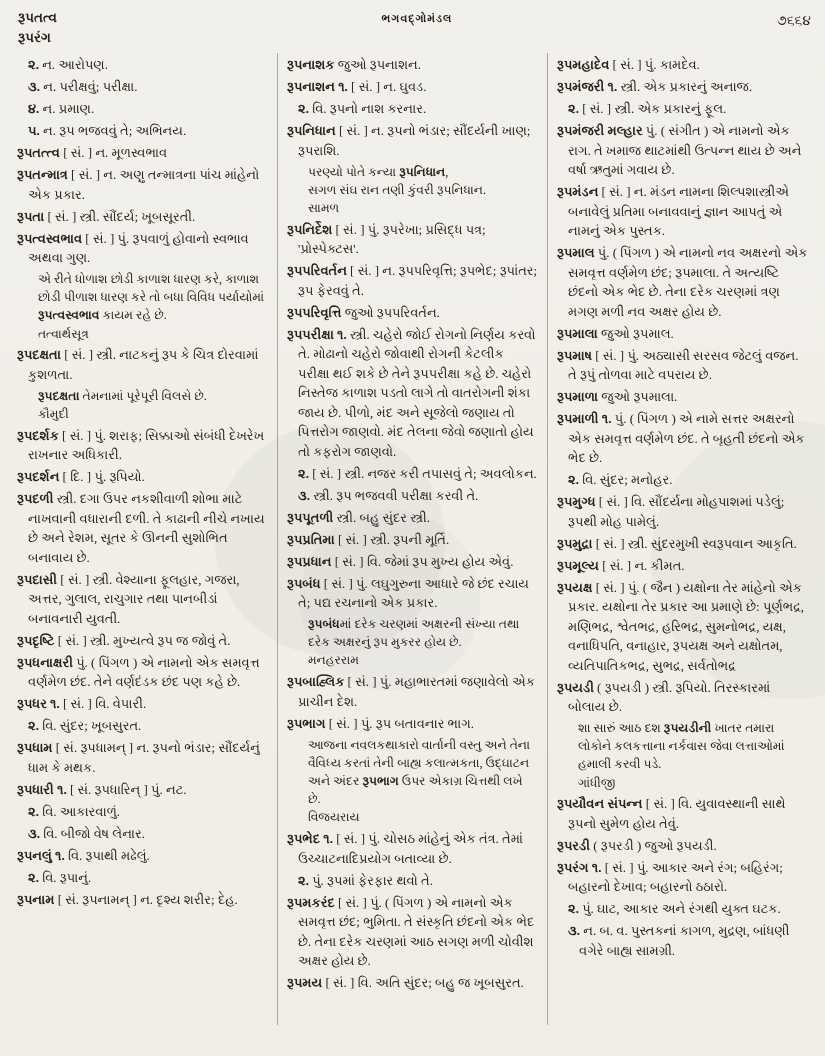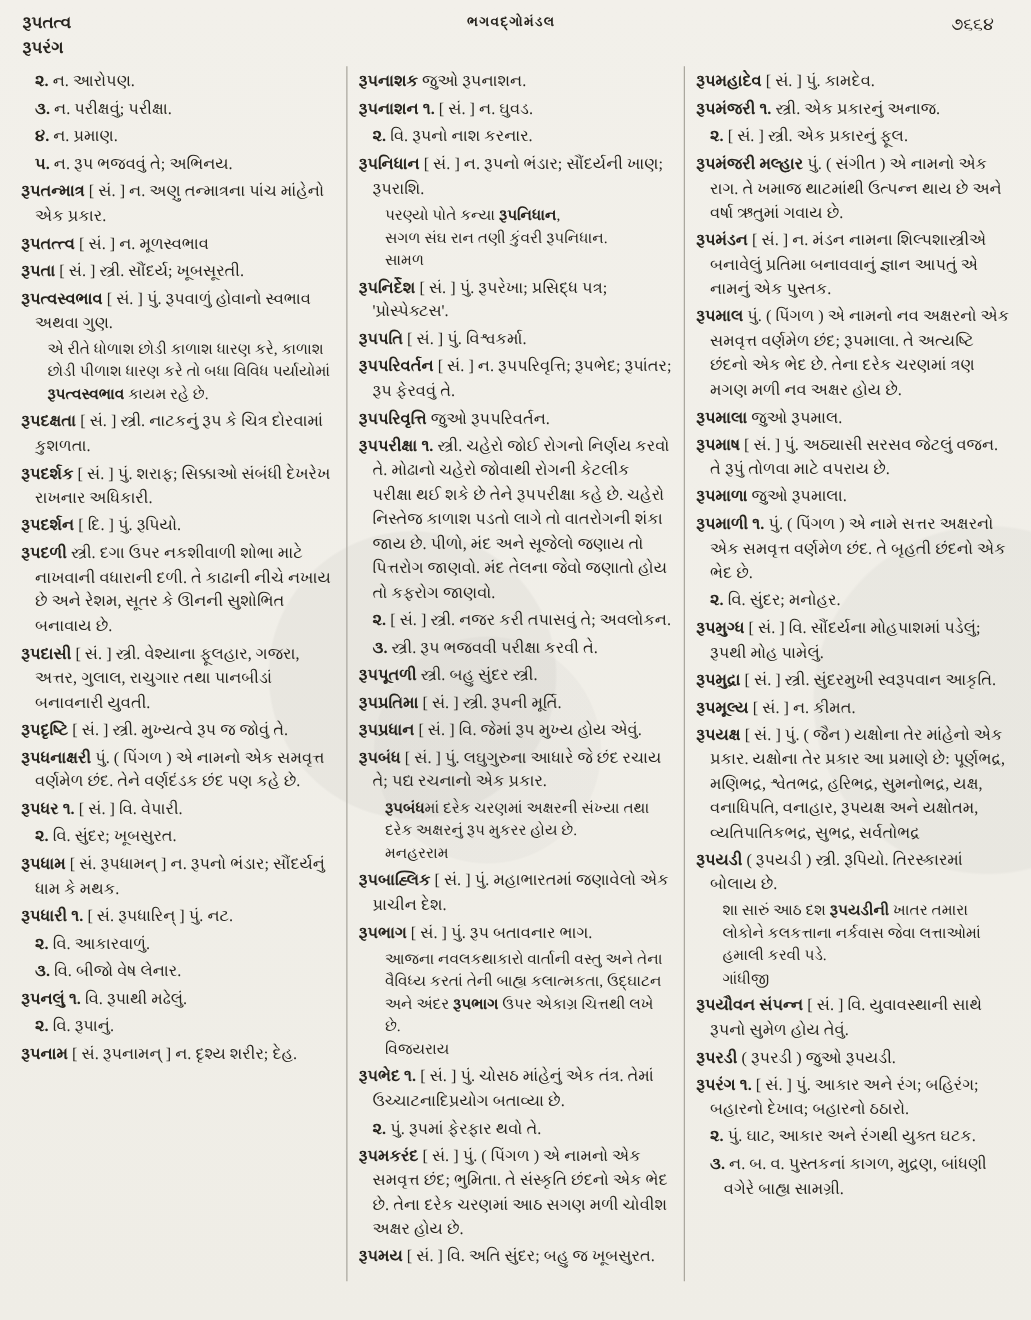--- a/index.html
+++ b/index.html
@@ -14,21 +14,21 @@
       linear-gradient(180deg,#f2f0ea 0%,#efede6 100%);
     color:#27241e;
     font-family:"Liberation Serif","DejaVu Serif",serif;
     font-size:13px;
     line-height:1.5;
     overflow:hidden;
     box-sizing:border-box;
   }
   .hdr{
     display:flex;justify-content:space-between;align-items:flex-start;
-    padding:8px 30px 2px 18px;
+    padding:8px 14px 2px 18px;
   }
   .catch{font-weight:bold;font-size:13.5px;line-height:1.5;}
   .catch div{white-space:nowrap;}
   .title{font-weight:bold;font-size:11px;letter-spacing:1px;padding-top:2px;}
   .pageno{font-weight:normal;font-size:14px;padding-top:2px;}
   .cols{
     display:flex;align-items:stretch;
     padding:2px 8px 8px 8px;height:982px;box-sizing:border-box;
   }
   .col{flex:1 1 0;padding:0 9px;overflow:hidden;}
@@ -53,28 +53,33 @@
     </div>
     <div class="title">ભગવદ્ગોમંડલ</div>
     <div class="pageno">૭૬૬૪</div>
   </div>
   <div class="cols">
     <div class="col">
         <div class="sense"><span class="sn">૨.</span><span> ન. આરોપણ.</span></div>
         <div class="sense"><span class="sn">૩.</span><span> ન. પરીક્ષવું; પરીક્ષા.</span></div>
         <div class="sense"><span class="sn">૪.</span><span> ન. પ્રમાણ.</span></div>
         <div class="sense"><span class="sn">૫.</span><span> ન. રૂપ ભજવવું તે; અભિનય.</span></div>
+        <div class="entry"><span class="hw">રૂપતત્ત્વ</span><span> [ સં. ] ન. મૂળસ્વભાવ</span></div>
         <div class="entry"><span class="hw">રૂપતન્માત્ર</span><span> [ સં. ] ન. અણુ તન્માત્રના પાંચ માંહેનો એક પ્રકાર.</span></div>
-        <div class="entry"><span class="hw">રૂપતત્ત્વ</span><span> [ સં. ] ન. મૂળસ્વભાવ</span></div>
         <div class="entry"><span class="hw">રૂપતા</span><span> [ સં. ] સ્ત્રી. સૌંદર્ય; ખૂબસૂરતી.</span></div>
         <div class="entry"><span class="hw">રૂપત્વસ્વભાવ</span><span> [ સં. ] પું. રૂપવાળું હોવાનો સ્વભાવ અથવા ગુણ.</span></div>
         <div class="quote">
           <div class="ql">એ રીતે ધોળાશ છોડી કાળાશ ધારણ કરે, કાળાશ છોડી પીળાશ ધારણ કરે તો બધા વિવિધ પર્યાયોમાં <b>રૂપત્વસ્વભાવ</b> કાયમ રહે છે.</div>
+          <div class="cite">તત્વાર્થસૂત્ર</div>
         </div>
         <div class="entry"><span class="hw">રૂપદક્ષતા</span><span> [ સં. ] સ્ત્રી. નાટકનું રૂપ કે ચિત્ર દોરવામાં કુશળતા.</span></div>
+        <div class="quote">
+          <div class="ql"><b>રૂપદક્ષતા</b> તેમનામાં પૂરેપૂરી વિલસે છે.</div>
+          <div class="cite">કૌમુદી</div>
+        </div>
         <div class="entry"><span class="hw">રૂપદર્શક</span><span> [ સં. ] પું. શરાફ; સિક્કાઓ સંબંધી દેખરેખ રાખનાર અધિકારી.</span></div>
         <div class="entry"><span class="hw">રૂપદર્શન</span><span> [ દિ. ] પું. રૂપિયો.</span></div>
         <div class="entry"><span class="hw">રૂપદળી</span><span> સ્ત્રી. દગા ઉપર નકશીવાળી શોભા માટે નાખવાની વધારાની દળી. તે કાઢાની નીચે નખાય છે અને રેશમ, સૂતર કે ઊનની સુશોભિત બનાવાય છે.</span></div>
         <div class="entry"><span class="hw">રૂપદાસી</span><span> [ સં. ] સ્ત્રી. વેશ્યાના ફૂલહાર, ગજરા, અત્તર, ગુલાલ, રાચુગાર તથા પાનબીડાં બનાવનારી યુવતી.</span></div>
         <div class="entry"><span class="hw">રૂપદૃષ્ટિ</span><span> [ સં. ] સ્ત્રી. મુખ્યત્વે રૂપ જ જોવું તે.</span></div>
         <div class="entry"><span class="hw">રૂપધનાક્ષરી</span><span> પું. ( પિંગળ ) એ નામનો એક સમવૃત્ત વર્ણમેળ છંદ. તેને વર્ણદંડક છંદ પણ કહે છે.</span></div>
         <div class="entry"><span class="hw">રૂપધર ૧.</span><span> [ સં. ] વિ. વેપારી.</span></div>
         <div class="sense"><span class="sn">૨.</span><span> વિ. સુંદર; ખૂબસુરત.</span></div>
         <div class="entry"><span class="hw">રૂપધામ</span><span> [ સં. રૂપધામન્ ] ન. રૂપનો ભંડાર; સૌંદર્યનું ધામ કે મથક.</span></div>
         <div class="entry"><span class="hw">રૂપધારી ૧.</span><span> [ સં. રૂપધારિન્ ] પું. નટ.</span></div>
@@ -88,21 +93,20 @@
         <div class="entry"><span class="hw">રૂપનાશક</span><span> જુઓ રૂપનાશન.</span></div>
         <div class="entry"><span class="hw">રૂપનાશન ૧.</span><span> [ સં. ] ન. ઘુવડ.</span></div>
         <div class="sense"><span class="sn">૨.</span><span> વિ. રૂપનો નાશ કરનાર.</span></div>
         <div class="entry"><span class="hw">રૂપનિધાન</span><span> [ સં. ] ન. રૂપનો ભંડાર; સૌંદર્યની ખાણ; રૂપરાશિ.</span></div>
         <div class="quote">
           <div class="ql">પરણ્યો પોતે કન્યા <b>રૂપનિધાન</b>,</div>
           <div class="ql">સગળ સંઘ રાન તણી કુંવરી રૂપનિધાન.</div>
           <div class="cite">સામળ</div>
         </div>
         <div class="entry"><span class="hw">રૂપનિર્દેશ</span><span> [ સં. ] પું. રૂપરેખા; પ્રસિદ્ધ પત્ર; 'પ્રોસ્પેક્ટસ'.</span></div>
-        <div class="entry"><span class="hw">રૂપપતિ</span><span> [ સં. ] પું. વિશ્વકર્મા.</span></div>
         <div class="entry"><span class="hw">રૂપપરિવર્તન</span><span> [ સં. ] ન. રૂપપરિવૃત્તિ; રૂપભેદ; રૂપાંતર; રૂપ ફેરવવું તે.</span></div>
         <div class="entry"><span class="hw">રૂપપરિવૃત્તિ</span><span> જુઓ રૂપપરિવર્તન.</span></div>
         <div class="entry"><span class="hw">રૂપપરીક્ષા ૧.</span><span> સ્ત્રી. ચહેરો જોઈ રોગનો નિર્ણય કરવો તે. મોઢાનો ચહેરો જોવાથી રોગની કેટલીક પરીક્ષા થઈ શકે છે તેને રૂપપરીક્ષા કહે છે. ચહેરો નિસ્તેજ કાળાશ પડતો લાગે તો વાતરોગની શંકા જાય છે. પીળો, મંદ અને સૂજેલો જણાય તો પિત્તરોગ જાણવો. મંદ તેલના જેવો જણાતો હોય તો કફરોગ જાણવો.</span></div>
         <div class="sense"><span class="sn">૨.</span><span> [ સં. ] સ્ત્રી. નજર કરી તપાસવું તે; અવલોકન.</span></div>
         <div class="sense"><span class="sn">૩.</span><span> સ્ત્રી. રૂપ ભજવવી પરીક્ષા કરવી તે.</span></div>
         <div class="entry"><span class="hw">રૂપપૂતળી</span><span> સ્ત્રી. બહુ સુંદર સ્ત્રી.</span></div>
         <div class="entry"><span class="hw">રૂપપ્રતિમા</span><span> [ સં. ] સ્ત્રી. રૂપની મૂર્તિ.</span></div>
         <div class="entry"><span class="hw">રૂપપ્રધાન</span><span> [ સં. ] વિ. જેમાં રૂપ મુખ્ય હોય એવું.</span></div>
         <div class="entry"><span class="hw">રૂપબંધ</span><span> [ સં. ] પું. લઘુગુરુના આધારે જે છંદ રચાય તે; પદ્ય રચનાનો એક પ્રકાર.</span></div>
         <div class="quote">

